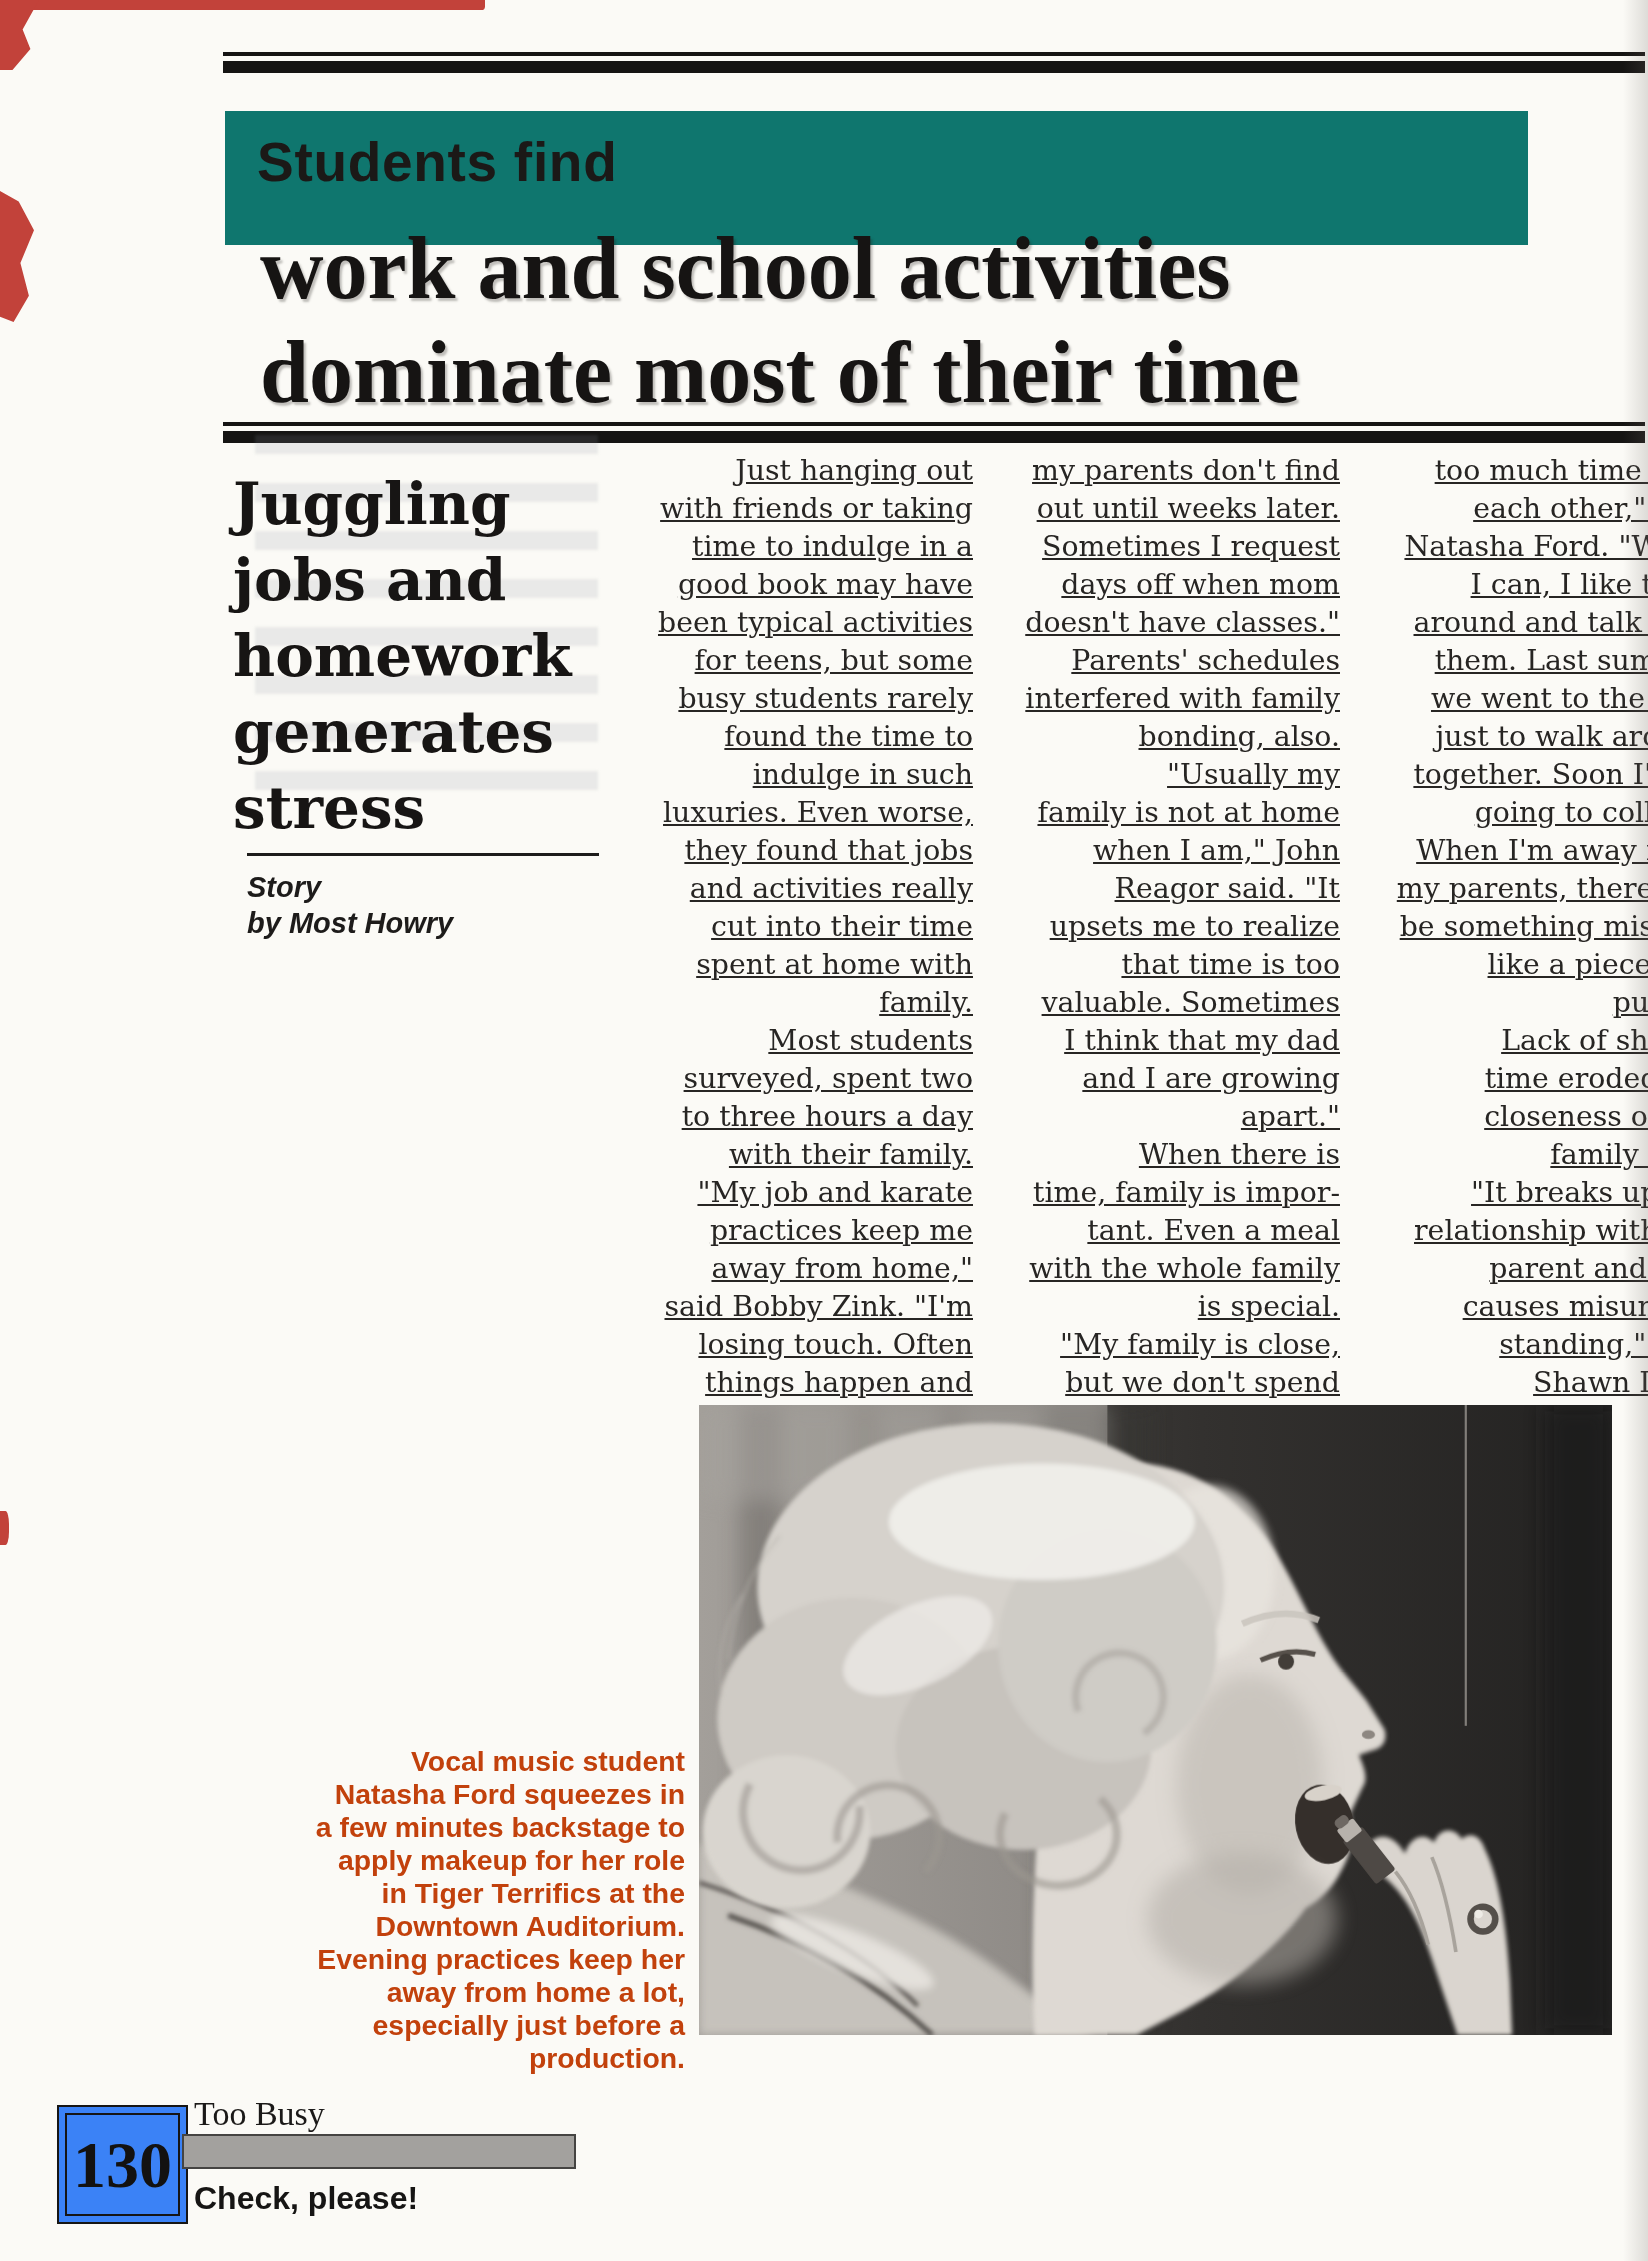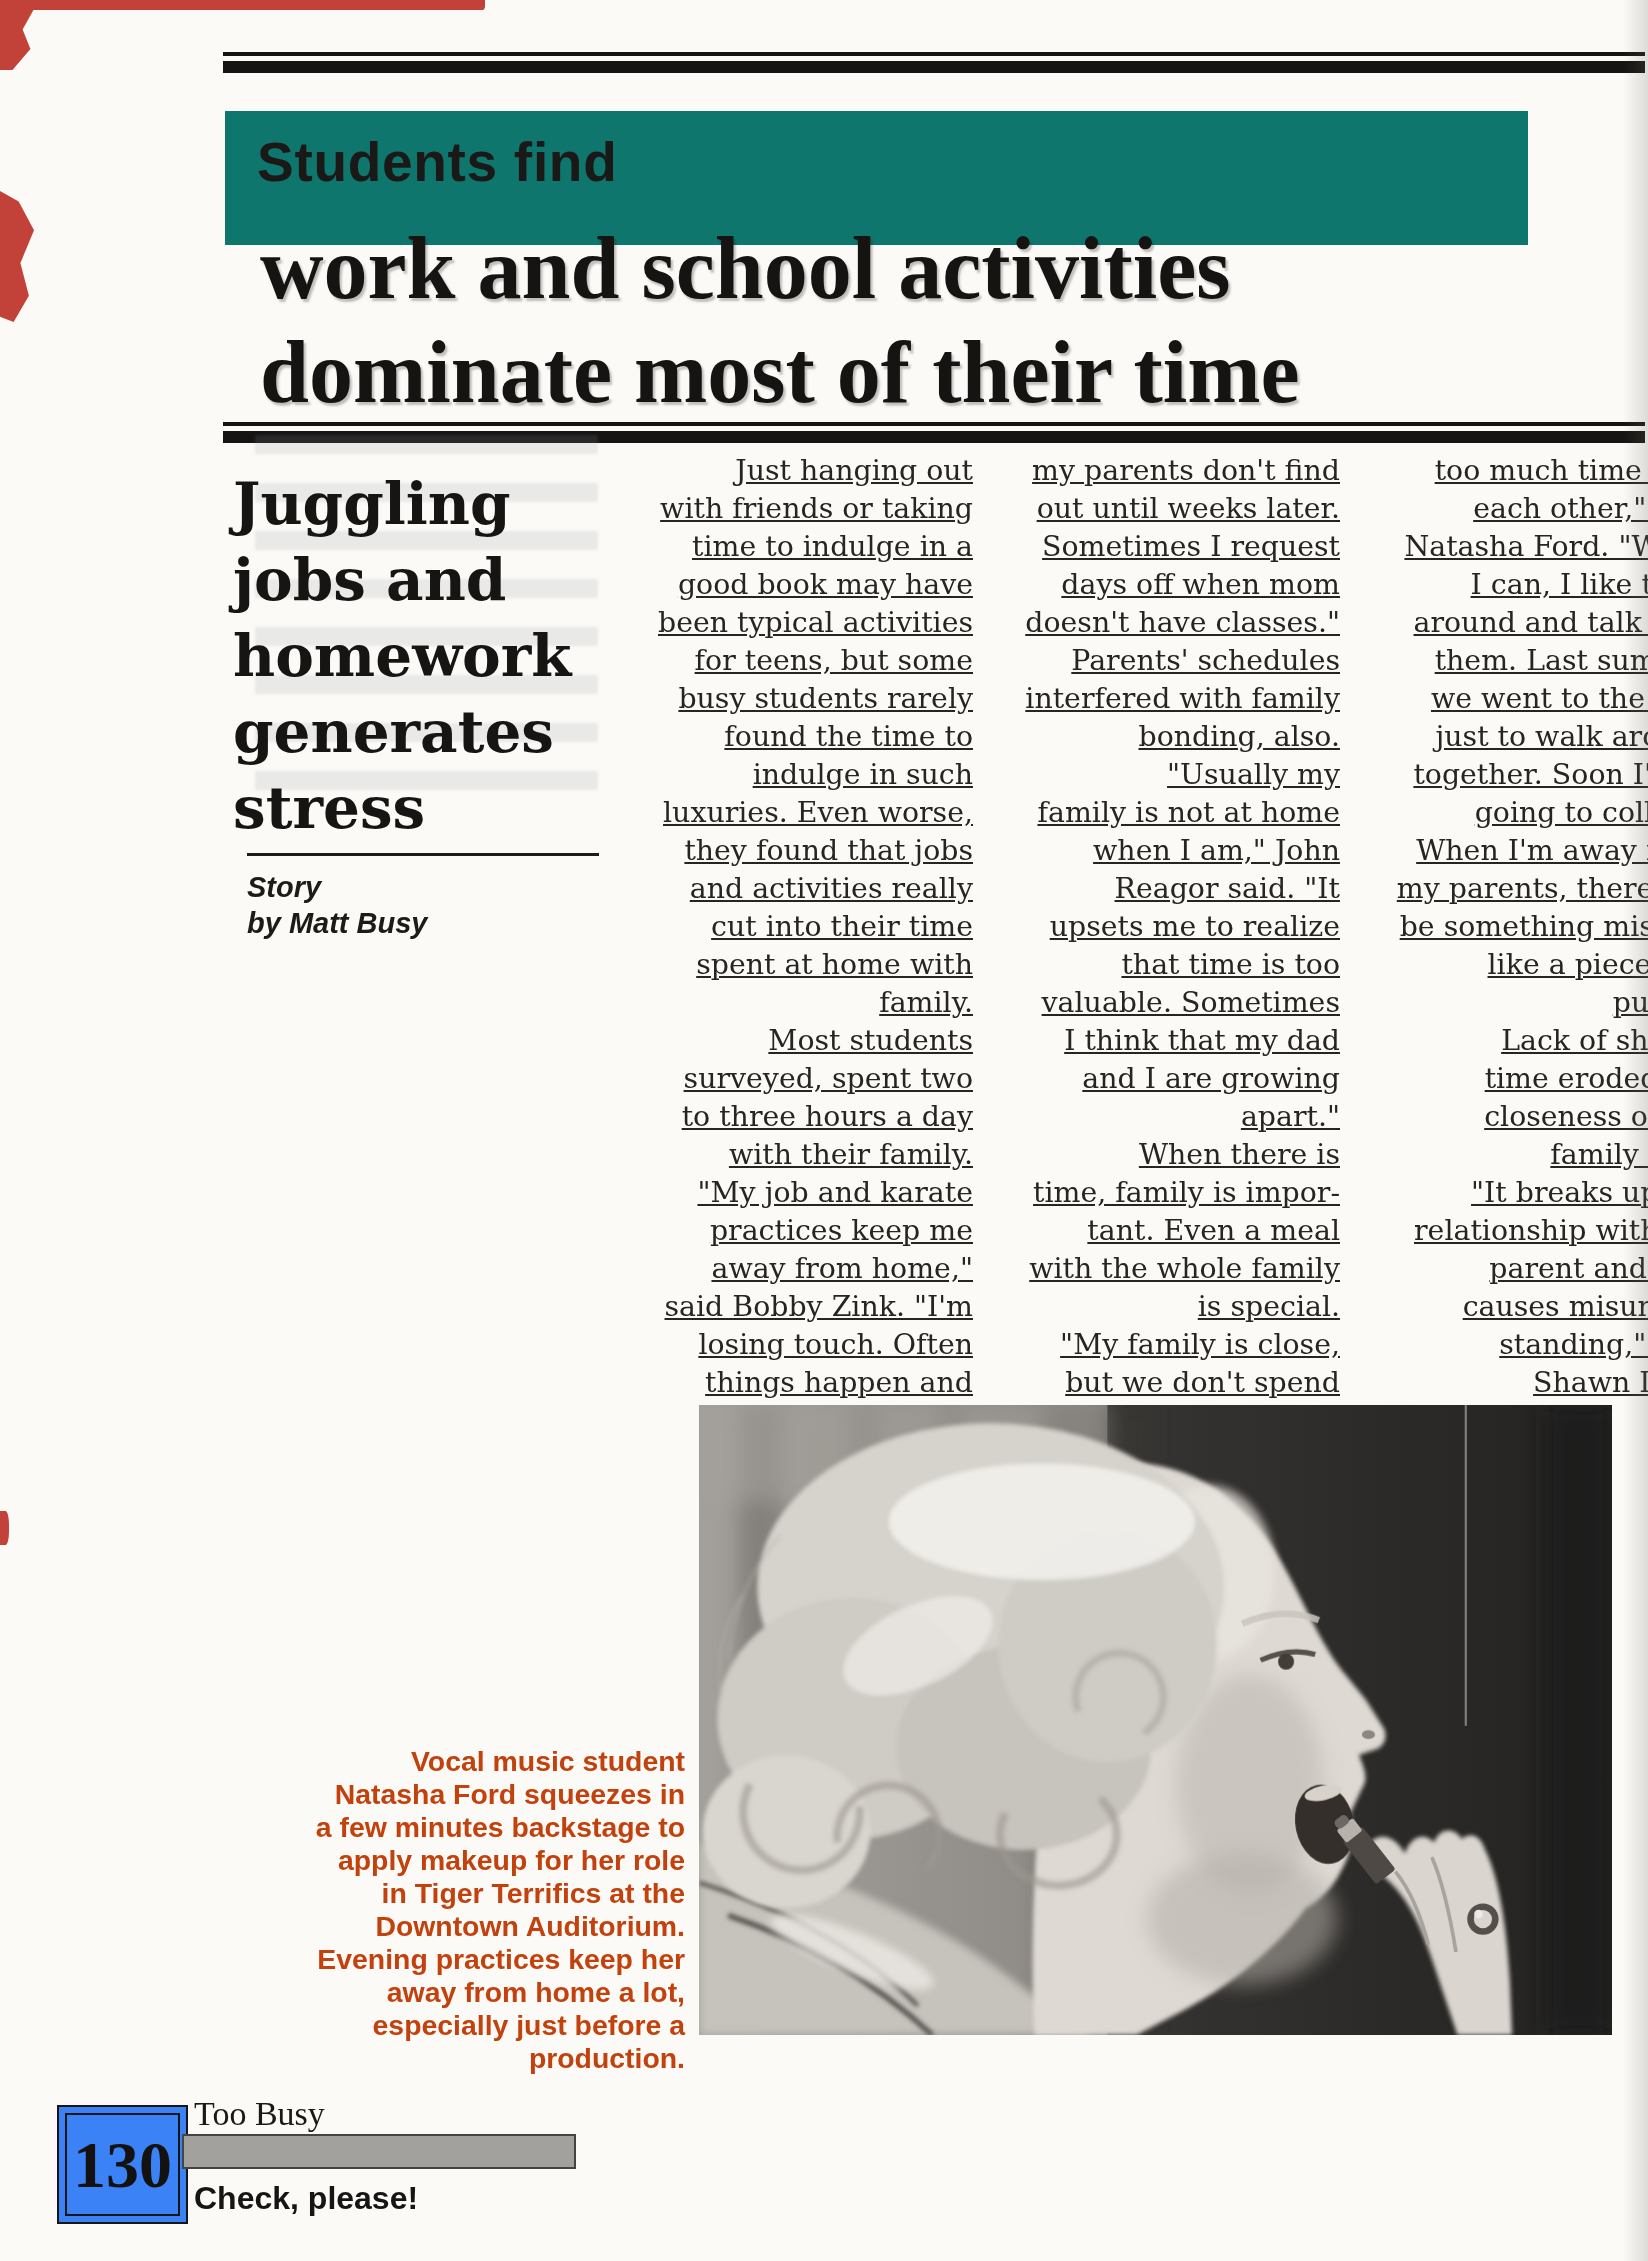--- a/index.html
+++ b/index.html
@@ -102,21 +102,21 @@
 
   <div class="abs" id="ghost"></div>
 
   <h2 class="abs ml" id="subhead">Juggling
 jobs and
 homework
 generates
 stress</h2>
   <div class="abs" id="subhead-divider"></div>
   <div class="abs ml" id="byline">Story
-by Matt Busy</div>
+by Most Howry</div>
 
   <div class="abs ml bodycol" id="col1">Just hanging out
 with friends or taking
 time to indulge in a
 good book may have
 been typical activities
 for teens, but some
 busy students rarely
 found the time to
 indulge in such

